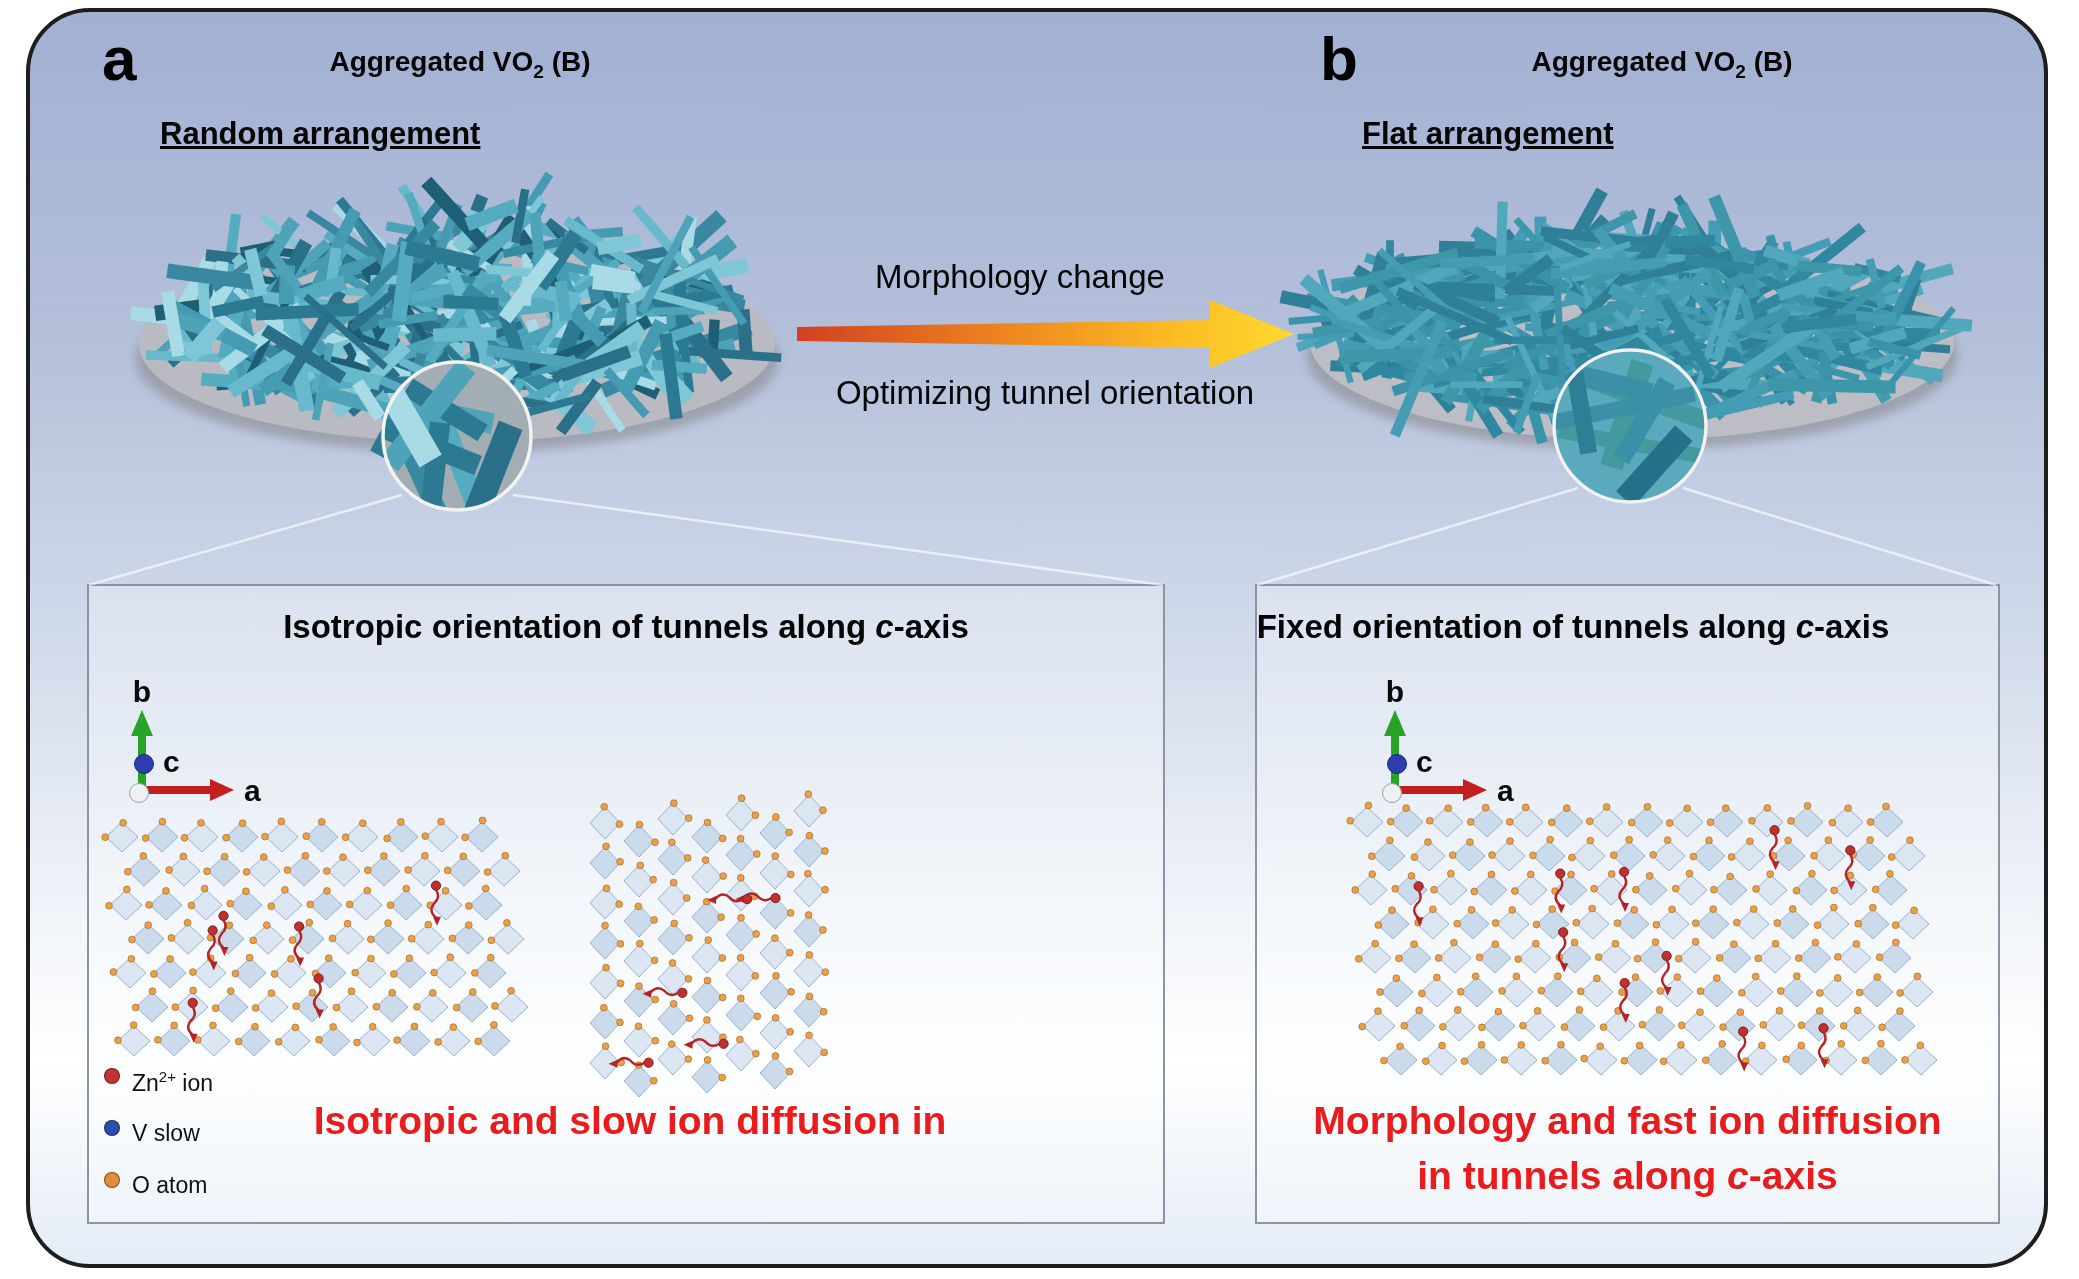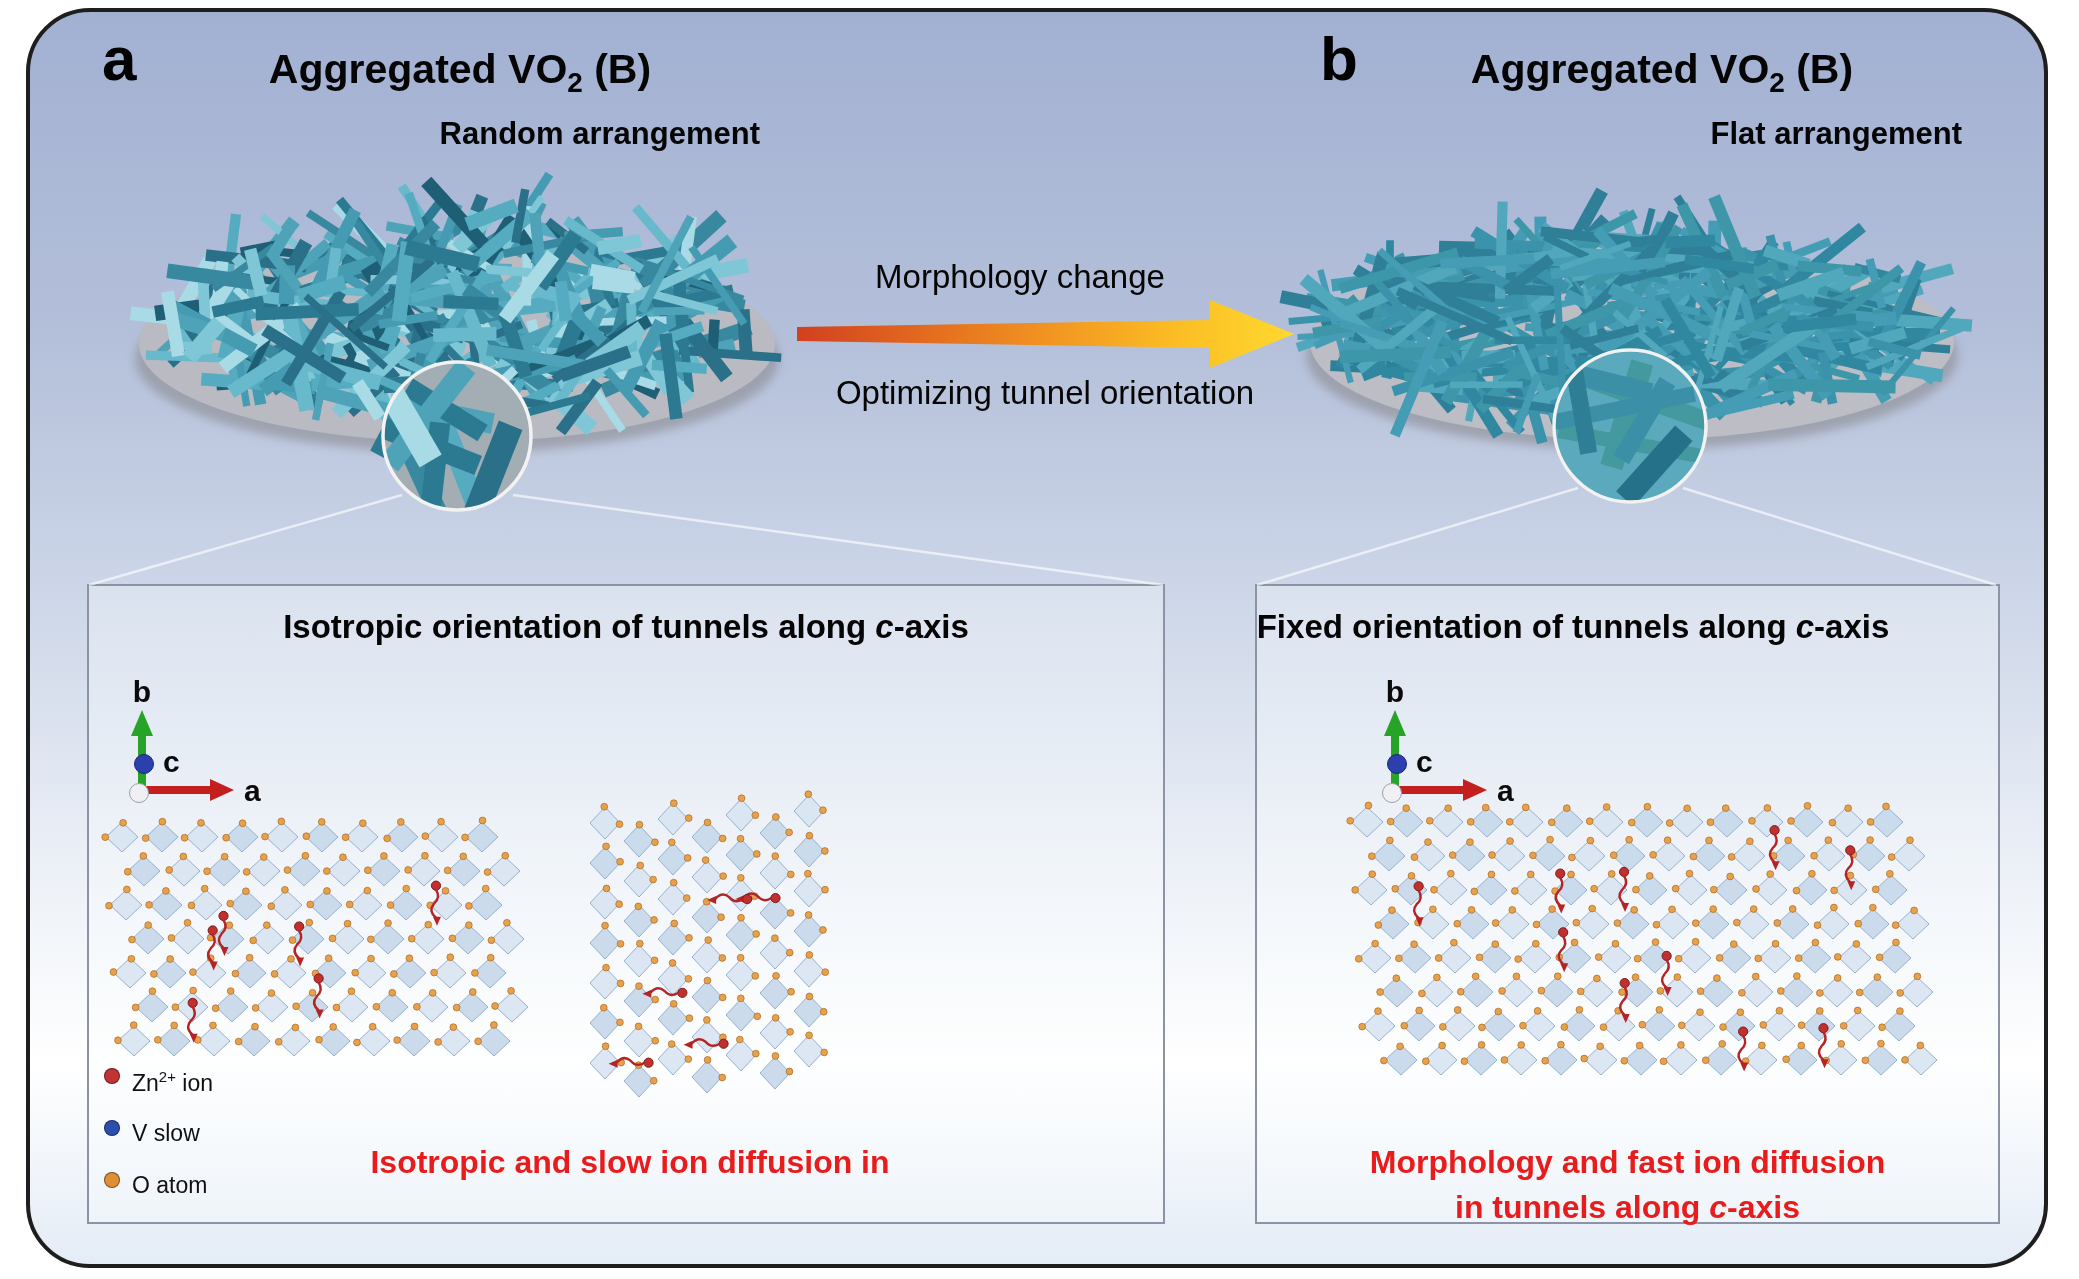--- a/index.html
+++ b/index.html
@@ -5,26 +5,26 @@
   html,body{margin:0;padding:0;background:#ffffff;}
   #stage{position:relative;width:2079px;height:1279px;background:#ffffff;
          font-family:"Liberation Sans",sans-serif;overflow:hidden;}
   #figure{position:absolute;left:26px;top:8px;width:2022px;height:1260px;
           border:4px solid #1e1e1e;border-radius:64px;box-sizing:border-box;
           background:linear-gradient(180deg,#a2b0d2 0%,#b4c0da 26%,#cfd8e9 48%,
                      #eef2f8 70%,#ffffff 84%,#e4ecf6 100%);
           overflow:hidden;}
   .abs{position:absolute;}
   .plabel{font-size:62px;font-weight:bold;color:#000;line-height:1;}
-  .ptitle{font-size:41px;font-weight:bold;color:#050505;text-align:center;}
+  .ptitle{font-size:28px;font-weight:bold;color:#050505;text-align:center;}
   .ptitle sub{font-size:68%;}
-  .psub{font-size:31px;font-weight:bold;color:#050505;text-align:right;}
+  .psub{font-size:31px;font-weight:bold;color:#050505;text-align:left;text-decoration:underline;}
   .trans{font-size:33px;font-weight:normal;color:#050505;text-align:center;}
   .boxtitle{font-size:33px;font-weight:bold;color:#050505;text-align:center;}
-  .caption{font-size:32px;font-weight:bold;text-align:center;line-height:1.4;margin-top:46px;}
+  .caption{font-size:39px;font-weight:bold;text-align:center;line-height:1.4;}
   .box{border:2px solid #8b93a5;background:rgba(253,254,255,0.30);box-sizing:border-box;}
   .legend{font-size:23px;color:#101010;}
   .lrow{display:flex;height:52px;}
   .dot{display:inline-block;width:14px;height:14px;border-radius:50%;
        margin-right:12px;border:1px solid rgba(0,0,0,0.45);}
   sup{font-size:65%;}
   svg{display:block;}
   #art{position:absolute;left:0;top:0;pointer-events:none;}
   .gizmo-label{font-size:30px;font-weight:bold;fill:#0a0a0a;
                font-family:"Liberation Sans",sans-serif;}

